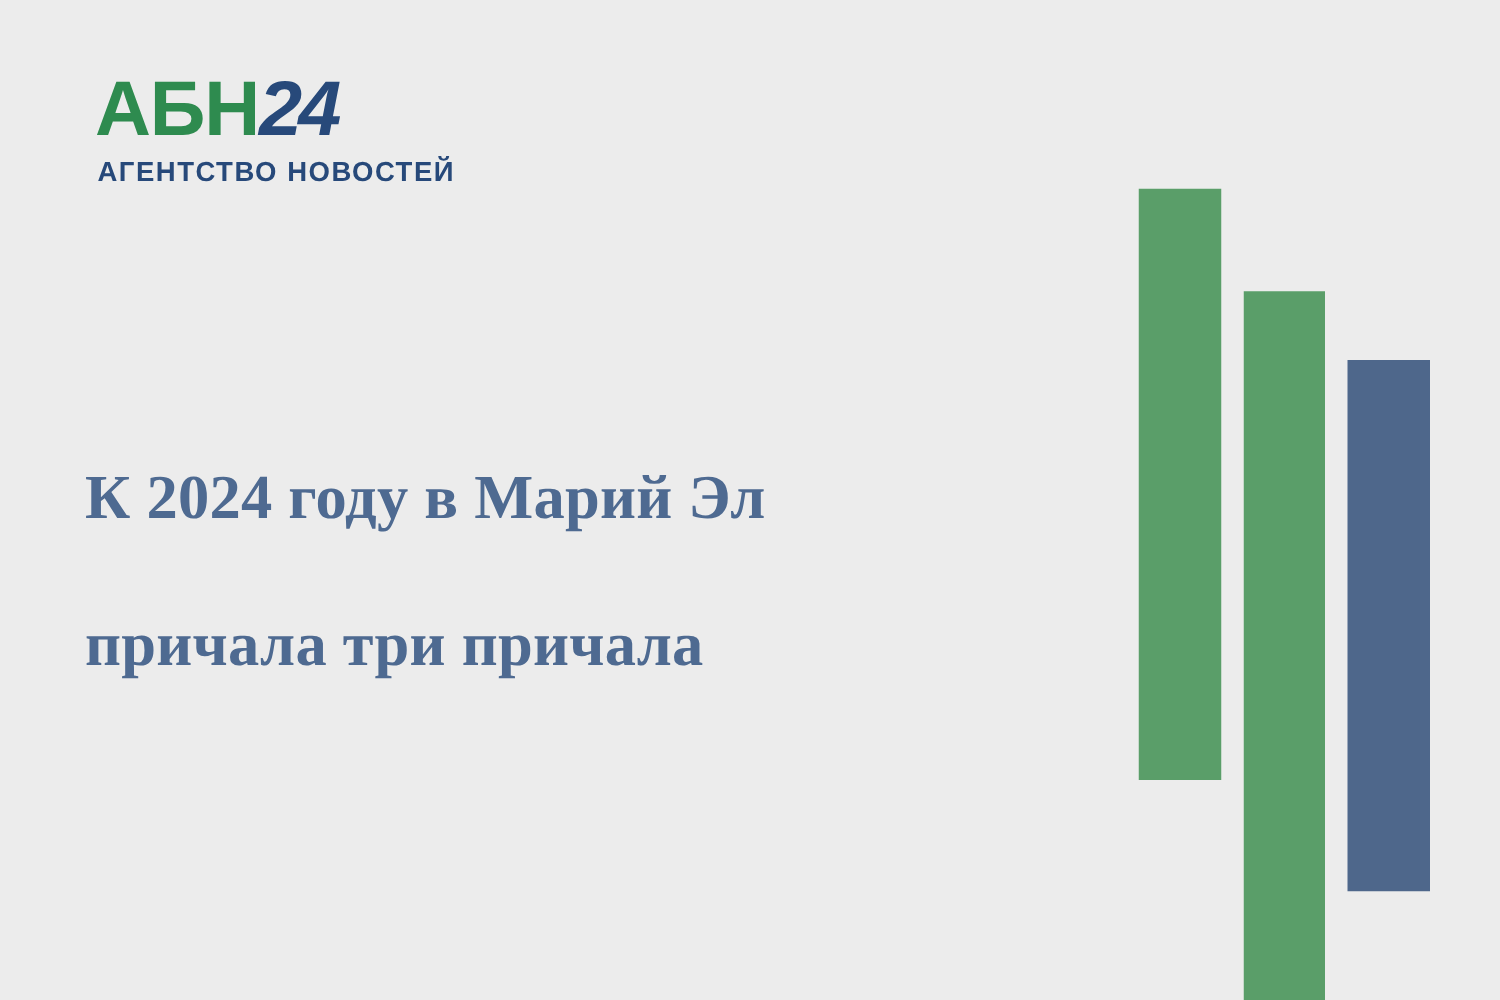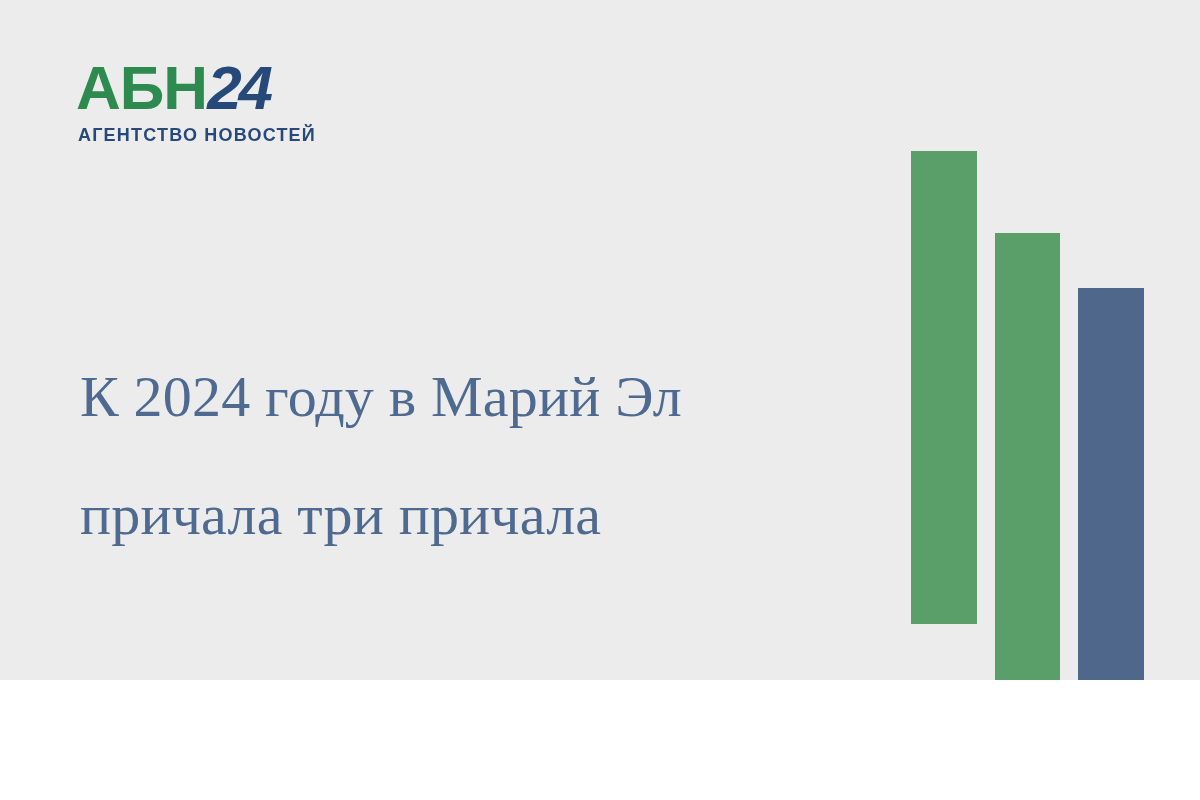--- a/index.html
+++ b/index.html
@@ -8,21 +8,21 @@
   }
   body {
     width: 1200px;
     height: 800px;
     overflow: hidden;
     font-family: "Liberation Sans", sans-serif;
   }
   #canvas {
     position: relative;
     width: 1200px;
-    height: 680px;
+    height: 800px;
     background: #ececec;
     overflow: hidden;
   }
 
   
   #logo {
     position: absolute;
     left: 76px;
     top: 56px;
     width: 300px;
@@ -47,39 +47,38 @@
     color: #27497a;
     font-style: italic;
     letter-spacing: -3px;
   }
   #logo-tagline {
     position: absolute;
     left: 2px;
     top: 69px;
     font-family: "Liberation Sans", sans-serif;
     font-weight: bold;
-    font-size: 18px;
+    font-size: 22px;
     letter-spacing: 1.2px;
     color: #27497a;
     white-space: nowrap;
   }
 
   
   #headline {
     position: absolute;
     left: 68px;
     top: 338px;
     width: 800px;
     font-family: "Liberation Serif", "DejaVu Serif", serif;
-    font-weight: normal;
-    font-size: 58px;
+    font-weight: bold;
+    font-size: 50px;
     line-height: 118px;
     color: #4e6a91;
     letter-spacing: 0.2px;
-    margin-left: 12px;
   }
   #headline .hl-line {
     display: block;
     white-space: nowrap;
   }
 
   
   #bars {
     position: absolute;
     left: 0;

